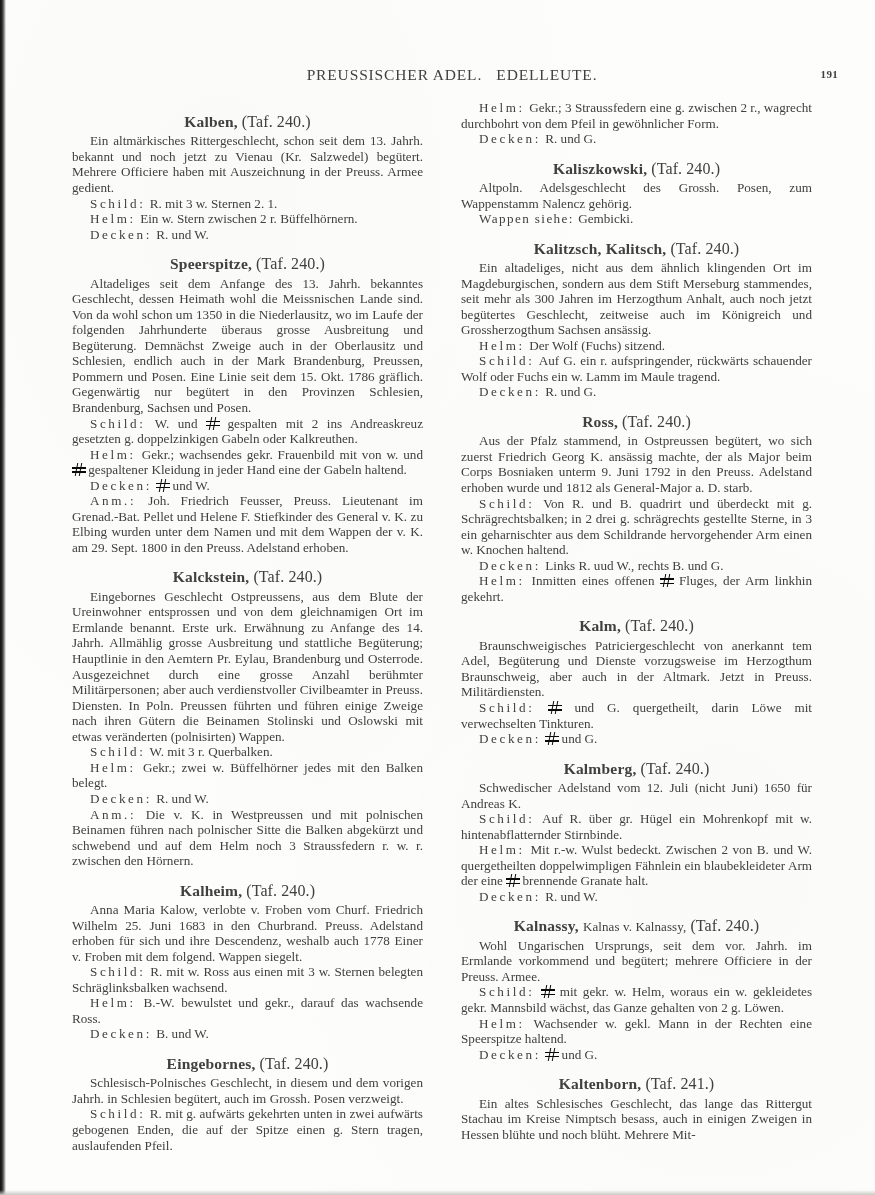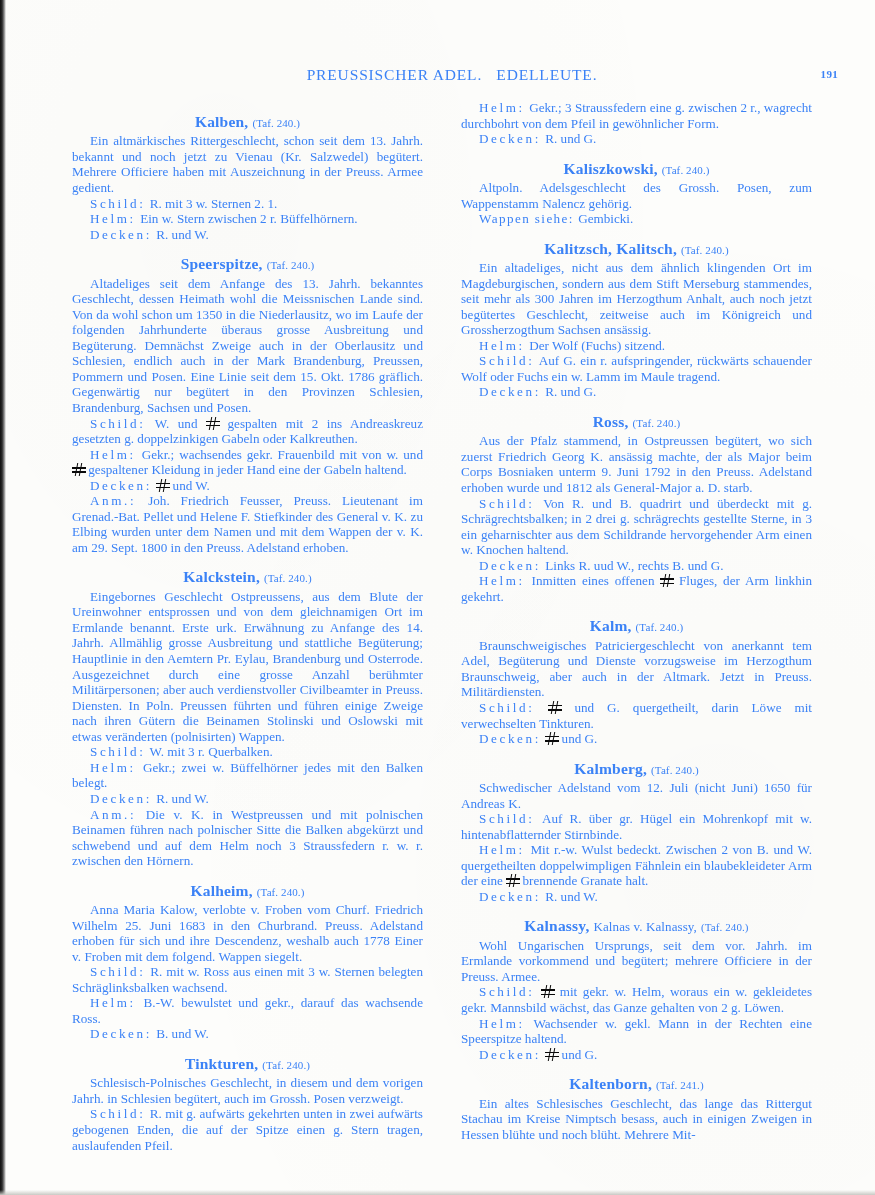--- a/index.html
+++ b/index.html
@@ -9,21 +9,21 @@
     background: #6d6d6d;
   }
   .page {
     position: relative;
     width: 875px;
     height: 1195px;
     margin: 0 auto;
     background: #fdfdfb;
     overflow: hidden;
     font-family: "Liberation Serif", "DejaVu Serif", serif;
-    color: #3b82f6;
+    color: #404040;
     box-sizing: border-box;
   }
   
   .scan-edge-left {
     position: absolute;
     left: 0; top: 0;
     width: 6px; height: 1195px;
     background: linear-gradient(90deg,#101010 0%, #2b2b2b 35%, #8d8d8d 70%, rgba(253,253,251,0) 100%);
   }
   .scan-edge-bottom {
@@ -89,21 +89,21 @@
   .entry-head .nm {
     font-weight: bold;
     font-size: 15.5px;
     letter-spacing: 0.2px;
   }
   .entry-head .alt {
     font-size: 13px;
     letter-spacing: 0.1px;
   }
   .entry-head .taf {
-    font-size: 11px;
+    font-size: 16px;
     letter-spacing: 0.1px;
   }
 
   
   p.para {
     margin: 0;
     font-size: 13.15px;
     line-height: 15.55px;
     text-align: justify;
     text-align-last: left;
@@ -188,21 +188,21 @@
           <p class="blazon"><span class="lbl">Anm.:</span> <span>Die v. K. in Westpreussen und mit polnischen Beinamen führen nach polnischer Sitte die Balken abgekürzt und schwebend und auf dem Helm noch 3 Straussfedern r. w. r. zwischen den Hörnern.</span></p>
         </div>
         <div class="entry">
           <div class="entry-head"><span class="nm">Kalheim,</span> <span class="taf">(Taf. 240.)</span></div>
           <p class="para">Anna Maria Kalow, verlobte v. Froben vom Churf. Friedrich Wilhelm 25. Juni 1683 in den Churbrand. Preuss. Adelstand erhoben für sich und ihre Descendenz, weshalb auch 1778 Einer v. Froben mit dem folgend. Wappen siegelt.</p>
           <p class="blazon"><span class="lbl">Schild:</span> <span>R. mit w. Ross aus einen mit 3 w. Sternen belegten Schräglinksbalken wachsend.</span></p>
           <p class="blazon"><span class="lbl">Helm:</span> <span>B.-W. bewulstet und gekr., darauf das wachsende Ross.</span></p>
           <p class="blazon"><span class="lbl">Decken:</span> <span>B. und W.</span></p>
         </div>
         <div class="entry">
-          <div class="entry-head"><span class="nm">Tinkturen,</span> <span class="taf">(Taf. 240.)</span></div>
+          <div class="entry-head"><span class="nm">Eingebornes,</span> <span class="taf">(Taf. 240.)</span></div>
           <p class="para">Schlesisch-Polnisches Geschlecht, in diesem und dem vorigen Jahrh. in Schlesien begütert, auch im Grossh. Posen verzweigt.</p>
           <p class="blazon"><span class="lbl">Schild:</span> <span>R. mit g. aufwärts gekehrten unten in zwei aufwärts gebogenen Enden, die auf der Spitze einen g. Stern tragen, auslaufenden Pfeil.</span></p>
         </div>
       </div>
     <div class="col" id="col-right">
         <div class="entry">
           <p class="blazon"><span class="lbl">Helm:</span> <span>Gekr.; 3 Straussfedern eine g. zwischen 2 r., wagrecht durchbohrt von dem Pfeil in gewöhnlicher Form.</span></p>
           <p class="blazon"><span class="lbl">Decken:</span> <span>R. und G.</span></p>
         </div>
         <div class="entry">

